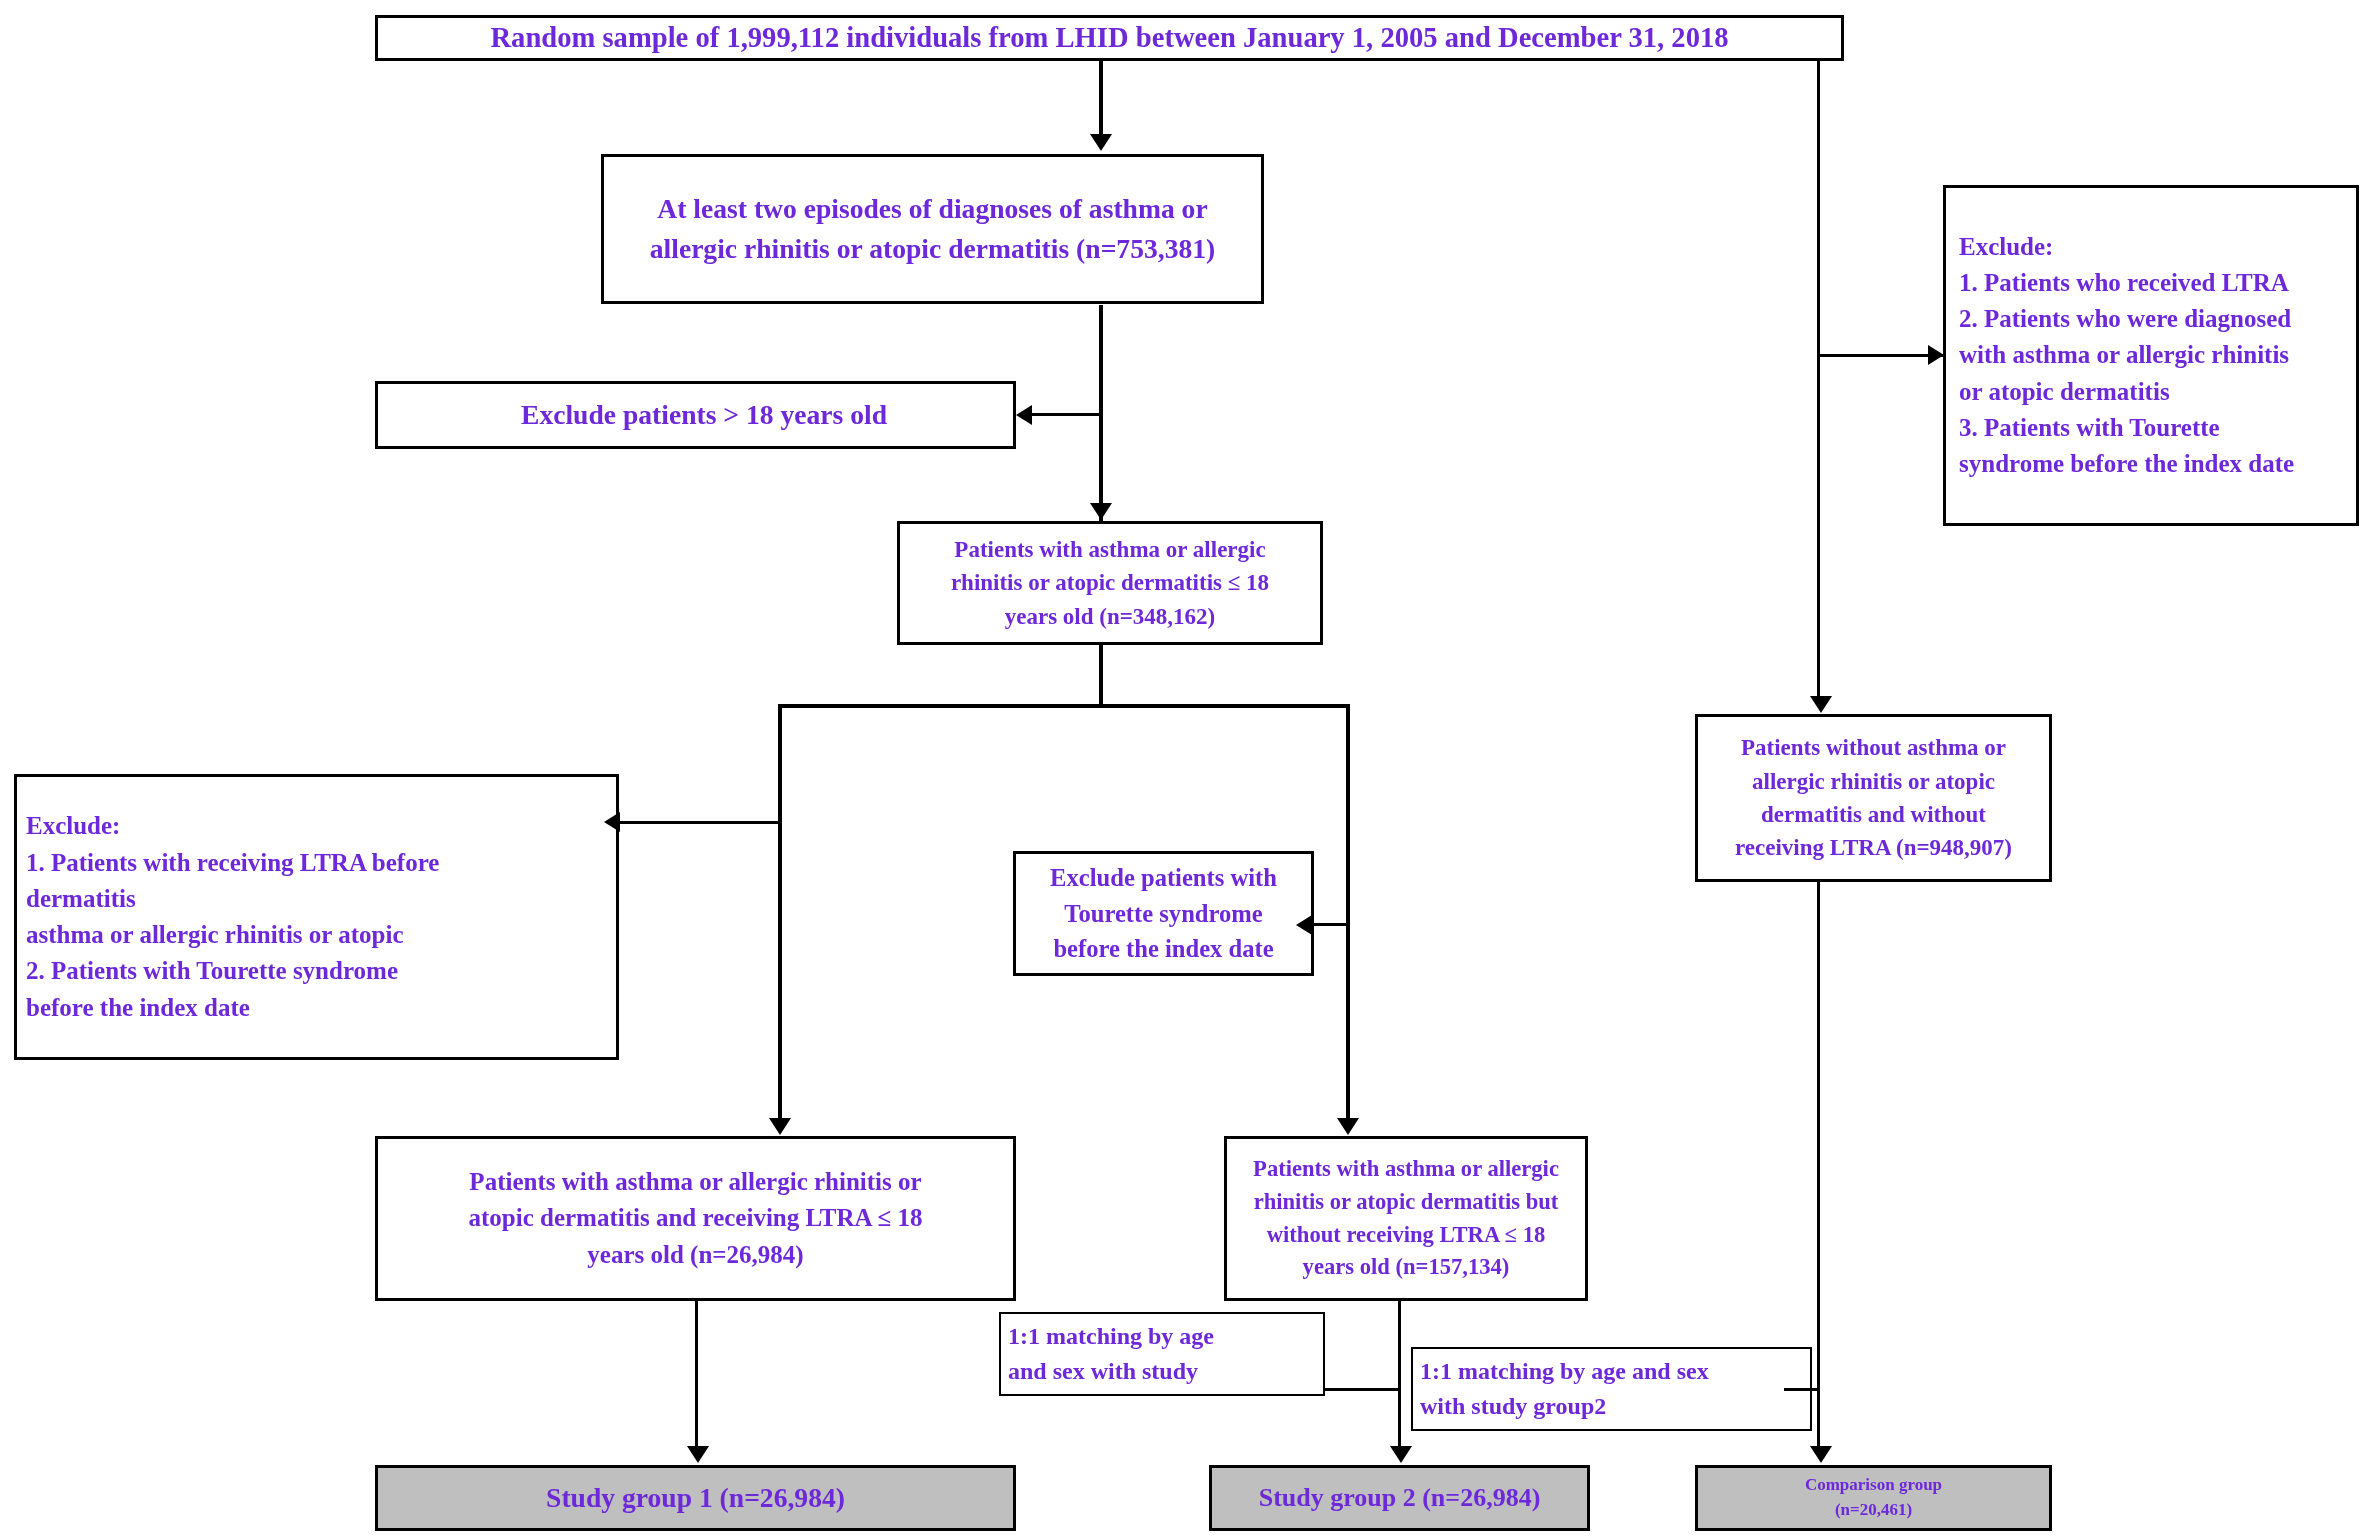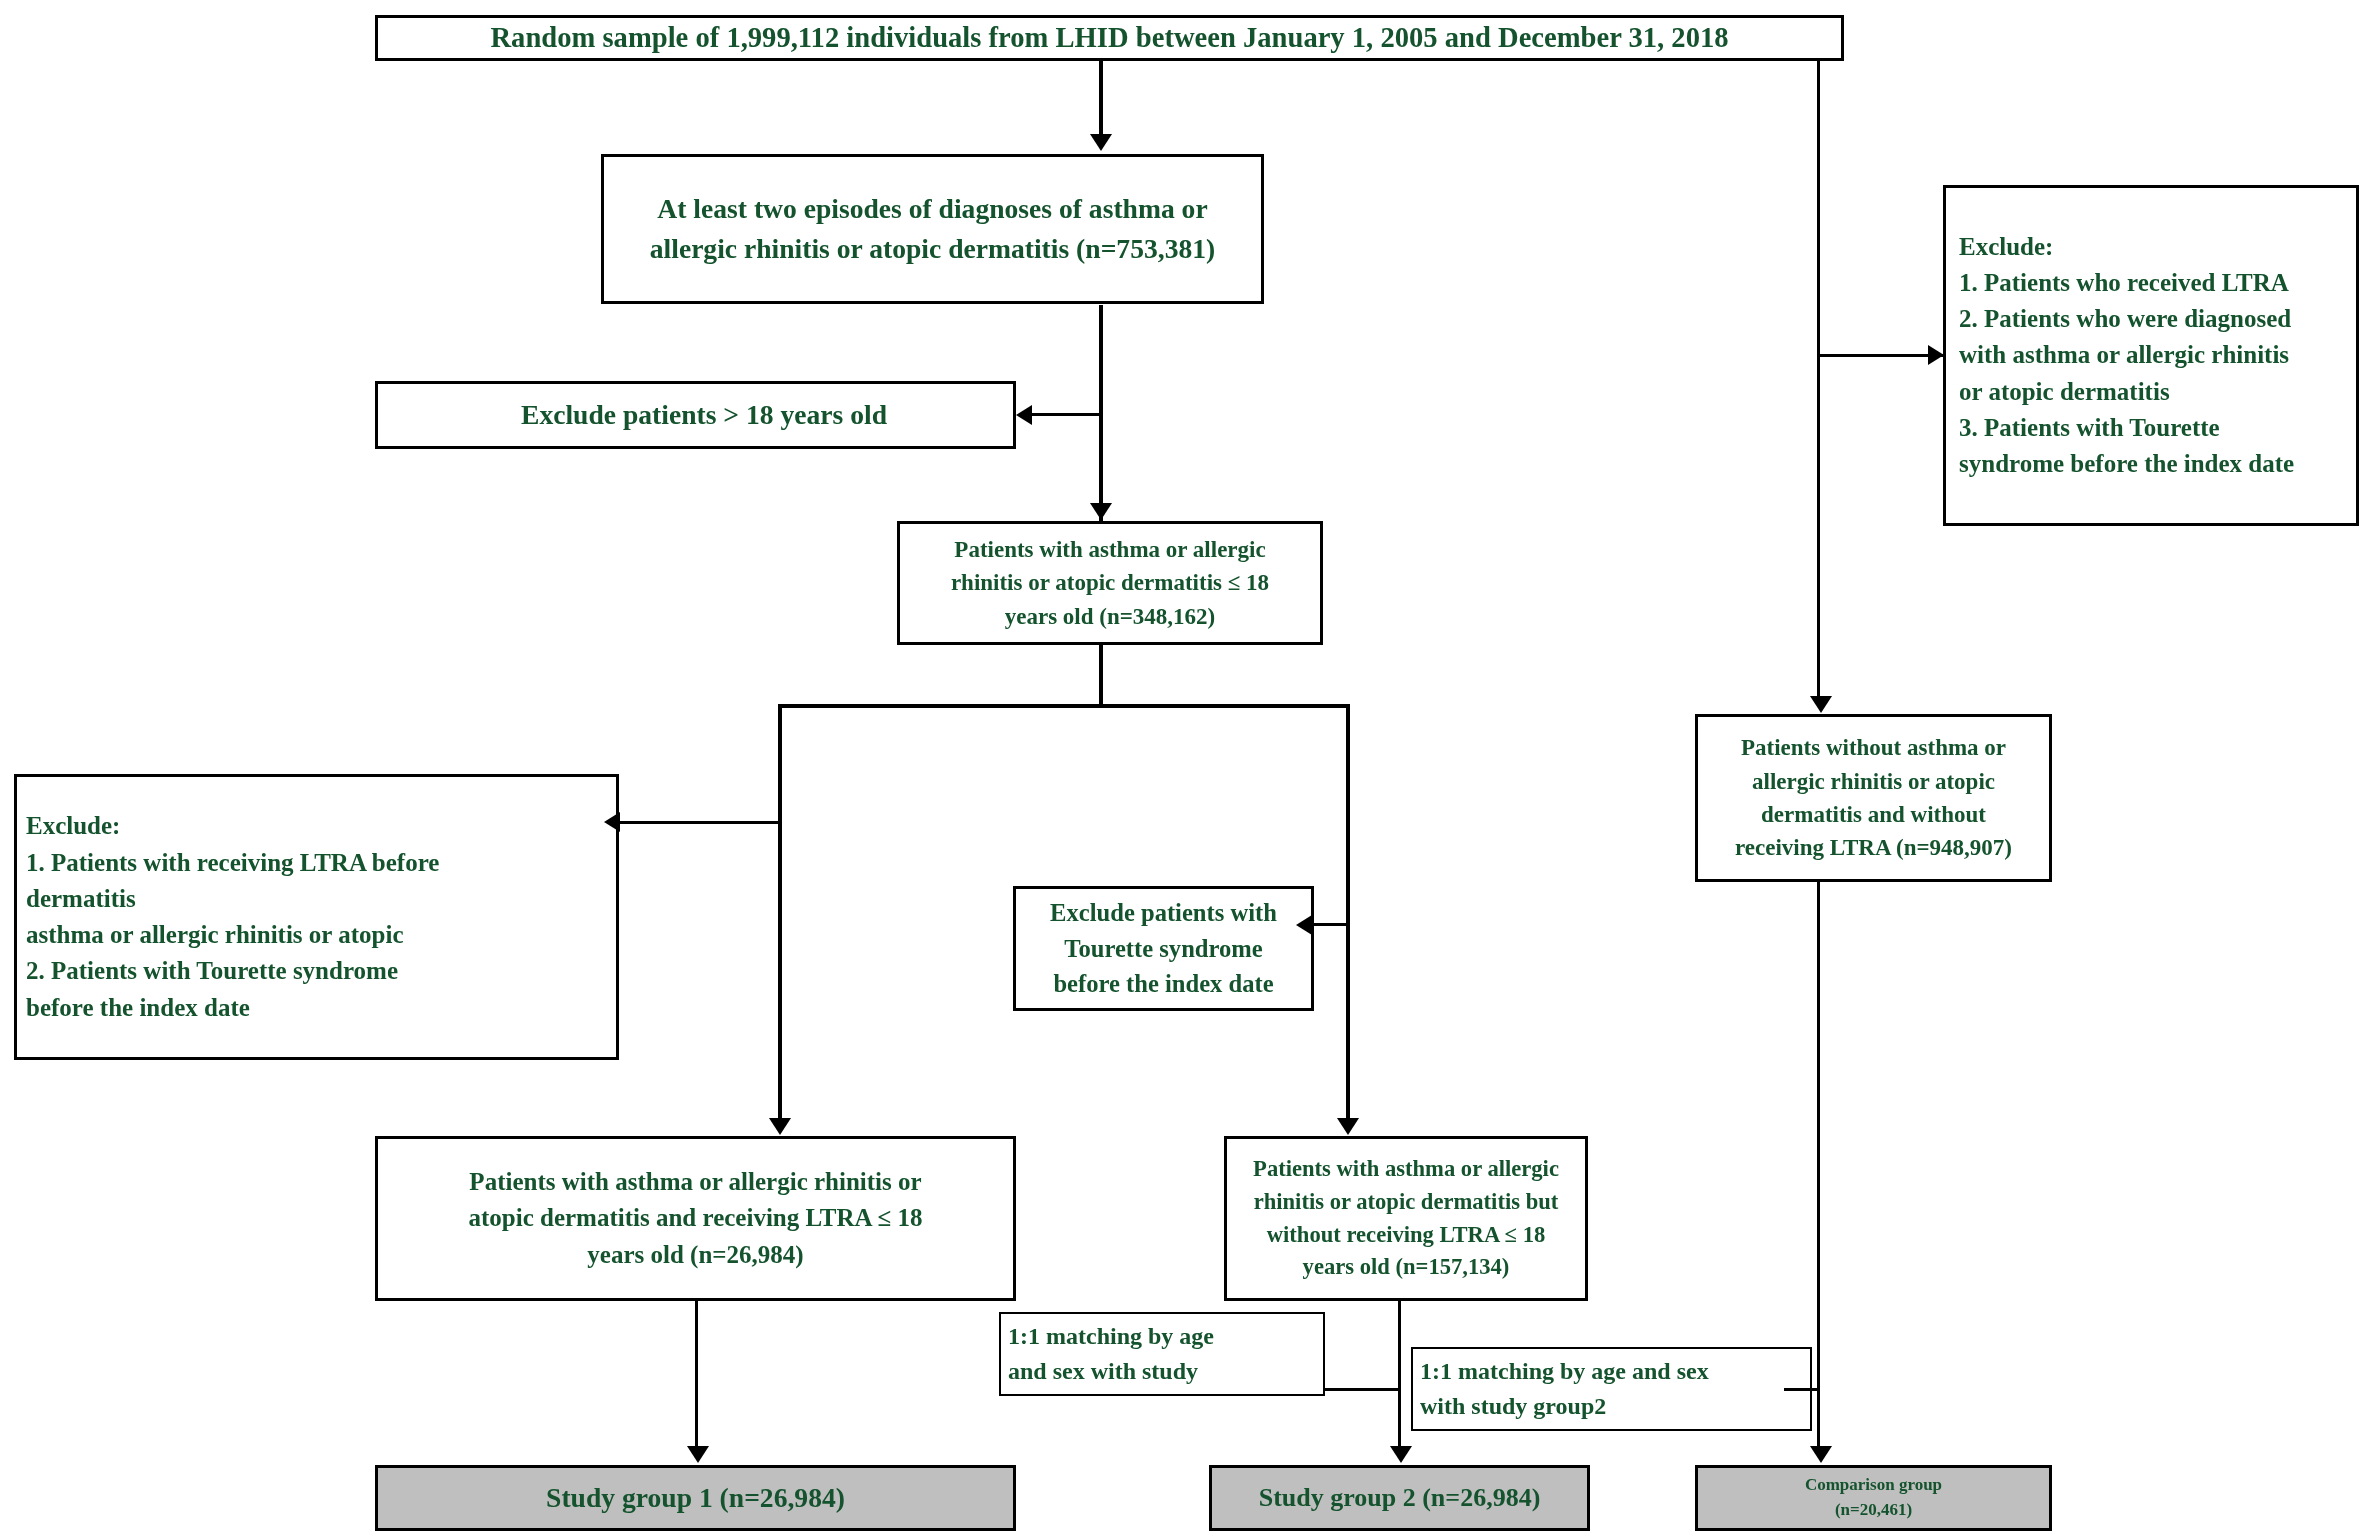--- a/index.html
+++ b/index.html
@@ -9,21 +9,21 @@
   .box{
     position:absolute;
     box-sizing:border-box;
     border:3px solid #000000;
     background:#ffffff;
     display:flex;
     align-items:center;
     justify-content:center;
     text-align:center;
     font-weight:bold;
-    color:#14532d;
+    color:#6d28d9;
     line-height:1.45;
     padding:3px 7px;
   }
   .box.gray{background:#bfbfbf;}
   .box.left{ text-align:left; justify-content:flex-start; align-items:center;}
   .box .inner{width:100%;}
 
   
   .vline{position:absolute;background:#000000;width:3.5px;}
   .hline{position:absolute;background:#000000;height:3.5px;}
@@ -96,21 +96,21 @@
     <div class="inner">
       <div>Exclude:</div>
       <div>1. Patients with receiving LTRA before</div>
       <div>dermatitis</div>
       <div>asthma or allergic rhinitis or atopic</div>
       <div>2. Patients with Tourette syndrome</div>
       <div>before the index date</div>
     </div>
   </div>
 
-  <div class="box" style="left:1013px;top:851px;width:301px;height:125px;font-size:24.6px;margin-top:35px;">
+  <div class="box" style="left:1013px;top:851px;width:301px;height:125px;font-size:24.6px;">
     <div class="inner">
       <div>Exclude patients with</div>
       <div>Tourette syndrome</div>
       <div>before the index date</div>
     </div>
   </div>
 
   <div class="box" style="left:1695px;top:714px;width:357px;height:168px;font-size:23px;">
     <div class="inner">
       <div>Patients without asthma or</div>

